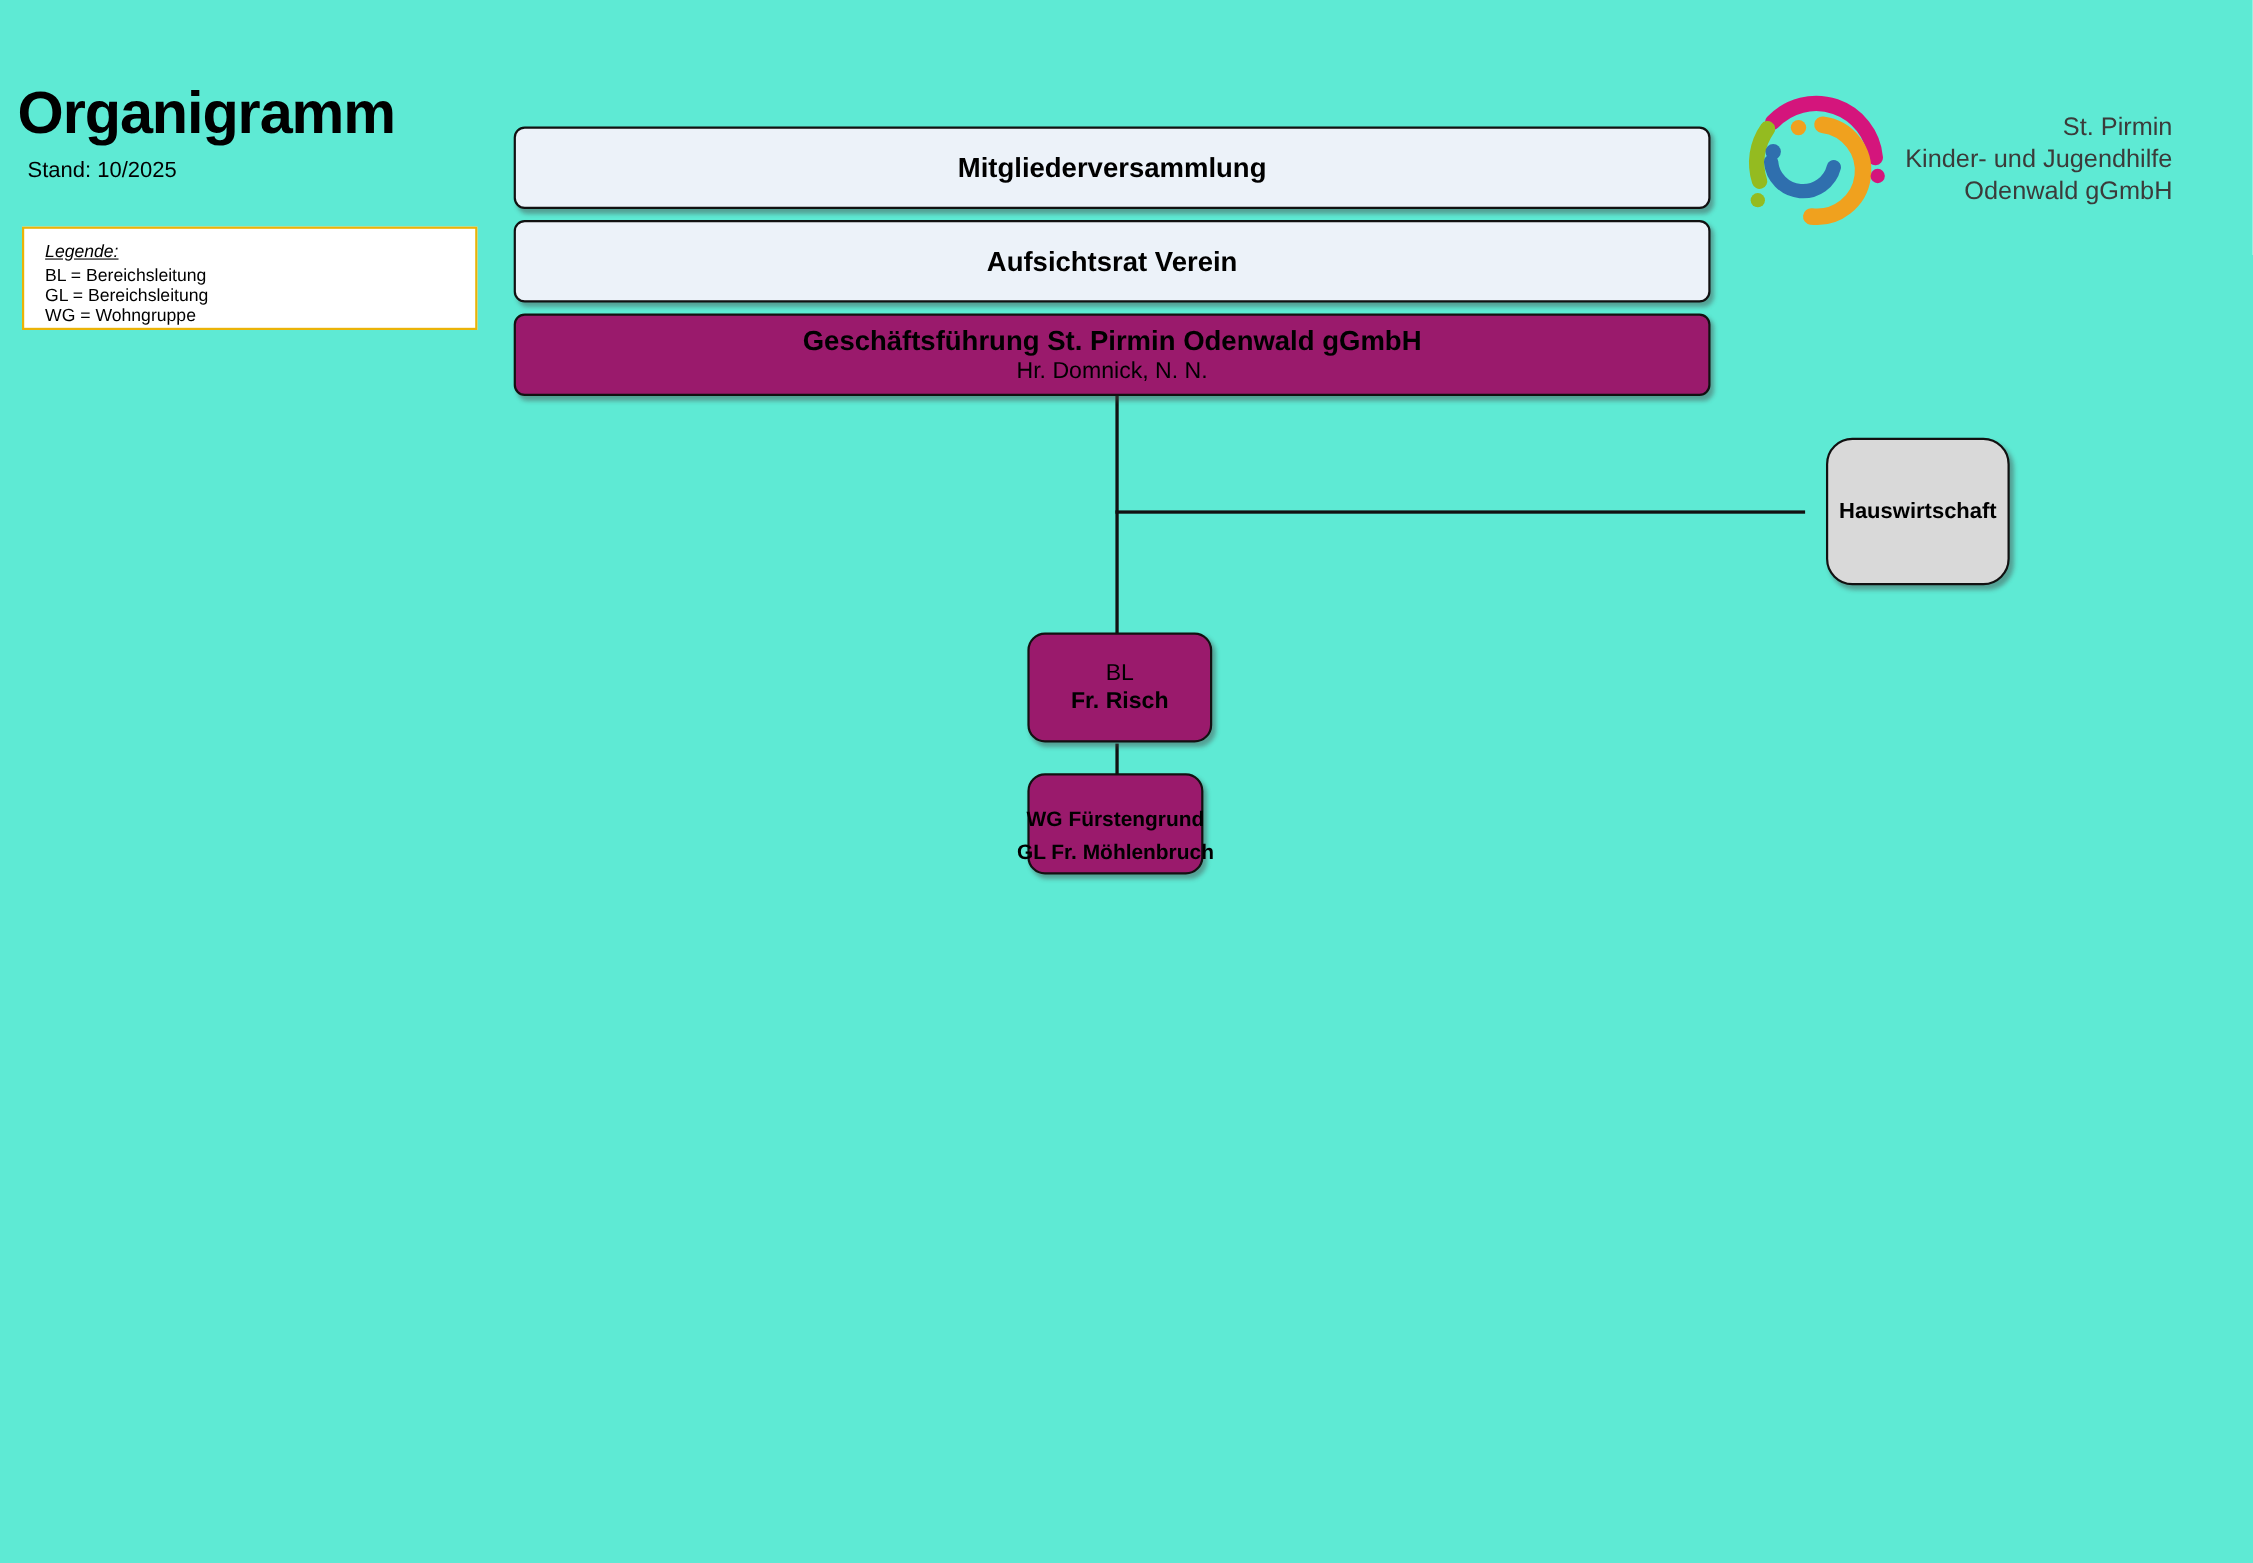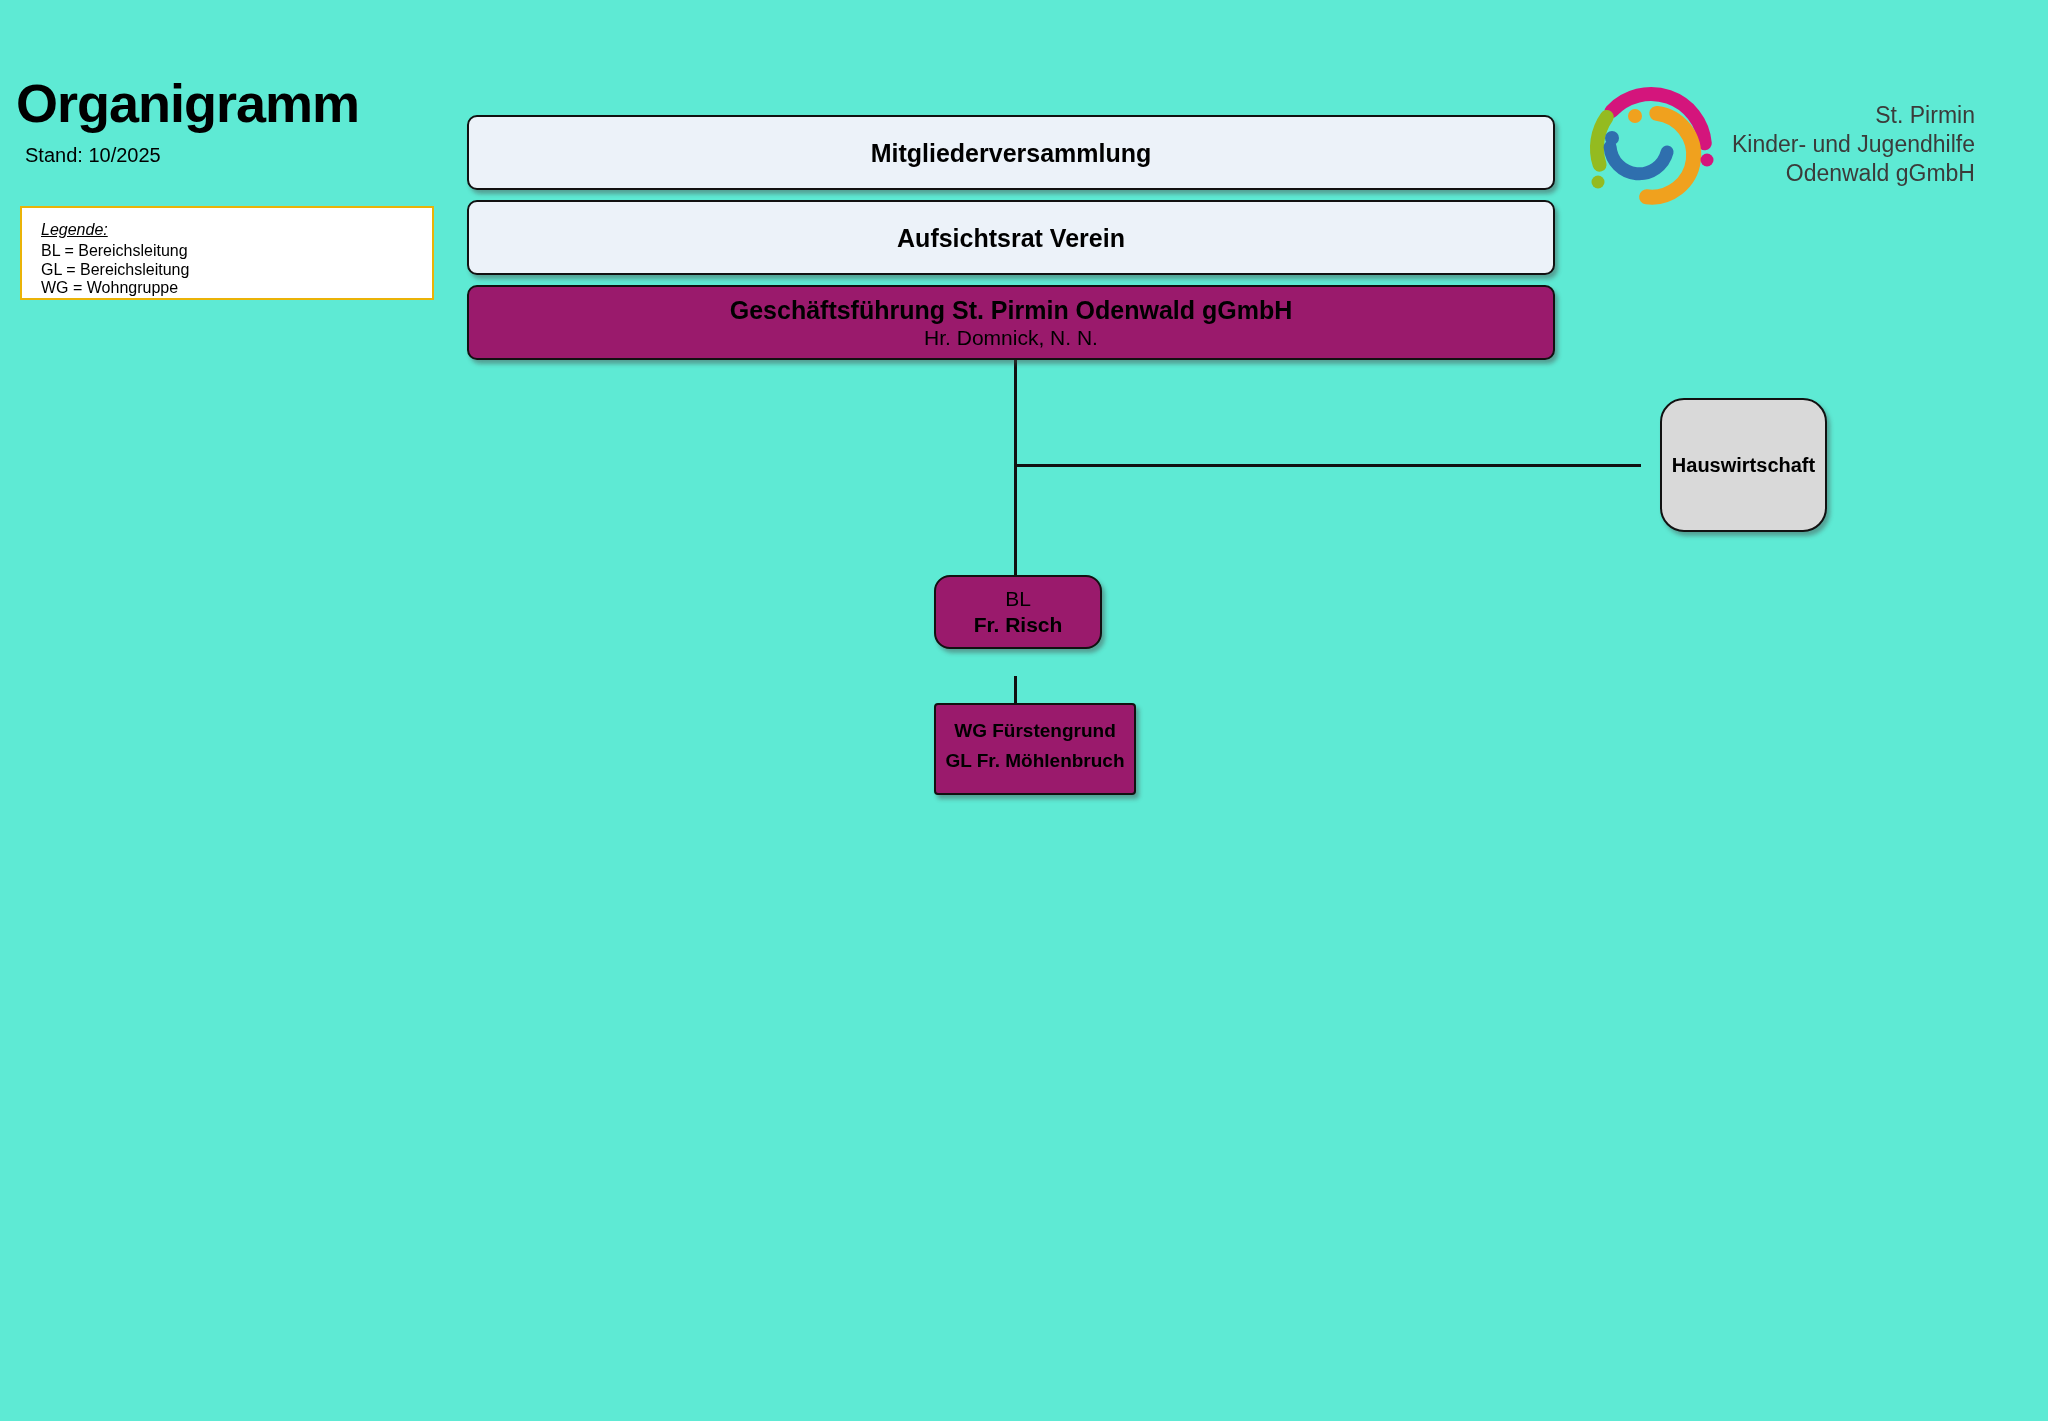--- a/index.html
+++ b/index.html
@@ -46,27 +46,27 @@
   }
   .node-title{font-size:25px;font-weight:bold;line-height:30px;}
   .node-subtitle{font-size:21px;font-weight:normal;line-height:25px;}
   .node-magenta{background:#9a1a6c;}
   .node-gray{
     left:1640px;top:398px;width:167px;height:134px;
     background:#d9d9d9;border-radius:24px;margin-left:20px;
   }
   .node-gray .node-title{font-size:20px;}
   .node-bl{
-    left:934px;top:575px;width:168px;height:74px;border-radius:16px;
+    left:934px;top:575px;width:168px;height:100px;border-radius:16px;
   }
   .node-bl .node-top{font-size:21px;font-weight:normal;line-height:26px;}
   .node-bl .node-subtitle{font-size:21px;font-weight:bold;line-height:26px;}
   .node-wg{
-    left:934px;top:703px;width:202px;height:92px;border-radius:4px;
-    justify-content:flex-start;padding-top:11px;
+    left:934px;top:703px;width:160px;height:92px;border-radius:16px;
+    justify-content:flex-start;padding-top:26px;
   }
   .node-wg .node-title{font-size:19px;line-height:30px;white-space:nowrap;}
   .node-wg .node-subtitle{font-size:19px;line-height:30px;white-space:nowrap;font-weight:bold;}
   
   .conn{position:absolute;background:#111111;}
   .conn-v{width:3px;}
   .conn-h{height:3px;}
   
   .logo-mark{position:absolute;left:1585px;top:75px;width:140px;height:140px;}
   .logo-text{

